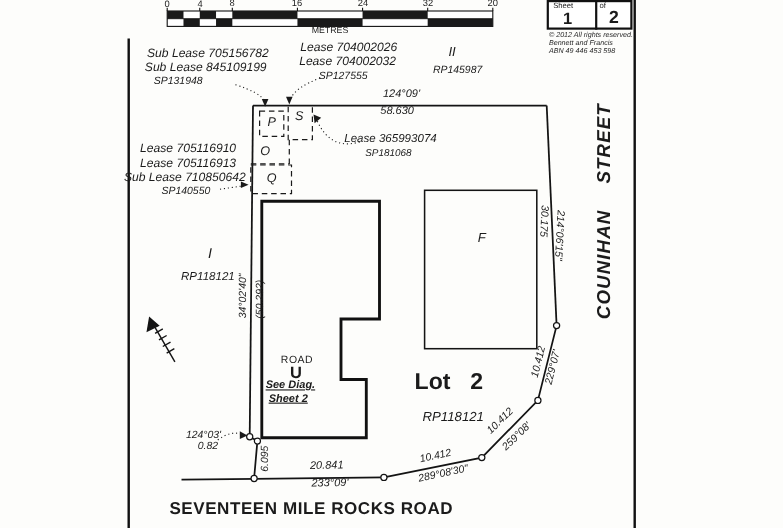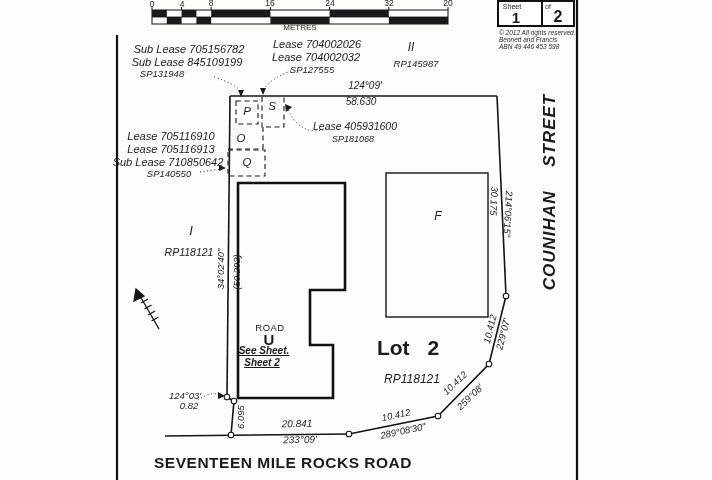--- a/index.html
+++ b/index.html
@@ -142,21 +142,21 @@
   <span class="lbl" style="left:317px;top:44px;font-size:11px">Lease 704002026</span>
   <span class="lbl" style="left:316px;top:57px;font-size:11px">Lease 704002032</span>
   <span class="lbl" style="left:312px;top:70px;font-size:9.5px">SP127555</span>
 
   <span class="lbl" style="left:411px;top:47px;font-size:12px">II</span>
   <span class="lbl" style="left:416px;top:64px;font-size:9.5px">RP145987</span>
 
   <span class="lbl" style="left:365px;top:86px;font-size:10px">124°09'</span>
   <span class="lbl" style="left:361px;top:102px;font-size:10px">58.630</span>
 
-  <span class="lbl" style="left:355px;top:126px;font-size:10.5px">Lease 405931600</span>
+  <span class="lbl" style="left:355px;top:126px;font-size:10.5px">Lease 365993074</span>
   <span class="lbl" style="left:353px;top:139px;font-size:9px">SP181068</span>
 
   <span class="lbl" style="left:171px;top:136px;font-size:11px">Lease 705116910</span>
   <span class="lbl" style="left:171px;top:149px;font-size:11px">Lease 705116913</span>
   <span class="lbl" style="left:168px;top:162px;font-size:11px">Sub Lease 710850642</span>
   <span class="lbl" style="left:169px;top:174px;font-size:9.5px">SP140550</span>
 
   <span class="lbl" style="left:247px;top:112px;font-size:11.5px">P</span>
   <span class="lbl" style="left:272px;top:107px;font-size:11.5px">S</span>
   <span class="lbl" style="left:241px;top:139px;font-size:11.5px">O</span>
@@ -169,21 +169,21 @@
   <span class="lbl" style="left:221px;top:269px;font-size:9.5px;transform:translate(-50%,-50%) rotate(-90deg)">34°02'40"</span>
   <span class="lbl" style="left:237px;top:272px;font-size:9.5px;transform:translate(-50%,-50%) rotate(-90deg)">(50.292)</span>
 
   <span class="lbl" style="left:494px;top:201px;font-size:9.5px;transform:translate(-50%,-50%) rotate(93deg)">30.175</span>
   <span class="lbl" style="left:508px;top:214px;font-size:9.5px;transform:translate(-50%,-50%) rotate(93deg)">214°06'15"</span>
 
   <span class="lbl bold" style="left:549px;top:192px;font-size:17px;word-spacing:18px;letter-spacing:1px;transform:translate(-50%,-50%) rotate(-90deg)">COUNIHAN STREET</span>
 
   <span class="lbl up" style="left:270px;top:328px;font-size:9.5px;letter-spacing:0.5px">ROAD</span>
   <span class="lbl up bold" style="left:269px;top:339px;font-size:15px">U</span>
-  <span class="lbl ul" style="left:264px;top:351px;font-size:10px">See Sheet.</span>
+  <span class="lbl ul" style="left:264px;top:351px;font-size:10px">See Diag.</span>
   <span class="lbl ul" style="left:262px;top:363px;font-size:10px">Sheet 2</span>
 
   <span class="lbl up" style="left:408px;top:347px;font-size:21px;font-weight:600;word-spacing:12px">Lot 2</span>
   <span class="lbl" style="left:412px;top:379px;font-size:12px">RP118121</span>
 
   <span class="lbl" style="left:297px;top:424px;font-size:10px;transform:translate(-50%,-50%) rotate(-1deg)">20.841</span>
   <span class="lbl" style="left:300px;top:440px;font-size:10px;transform:translate(-50%,-50%) rotate(-1deg)">233°09'</span>
 
   <span class="lbl" style="left:185px;top:396px;font-size:9.5px">124°03'</span>
   <span class="lbl" style="left:189px;top:406px;font-size:9.5px">0.82</span>

